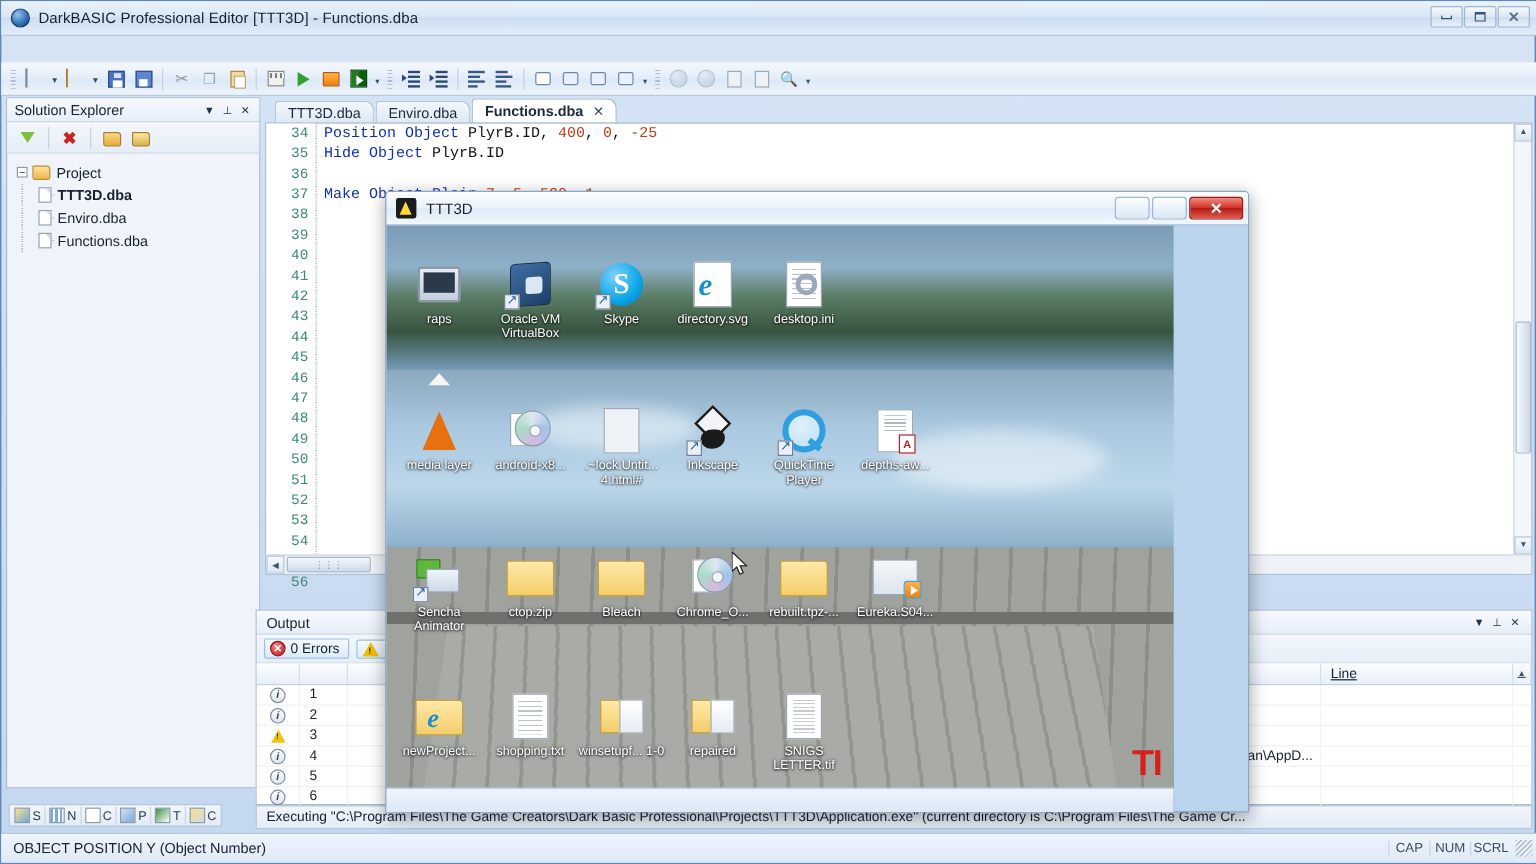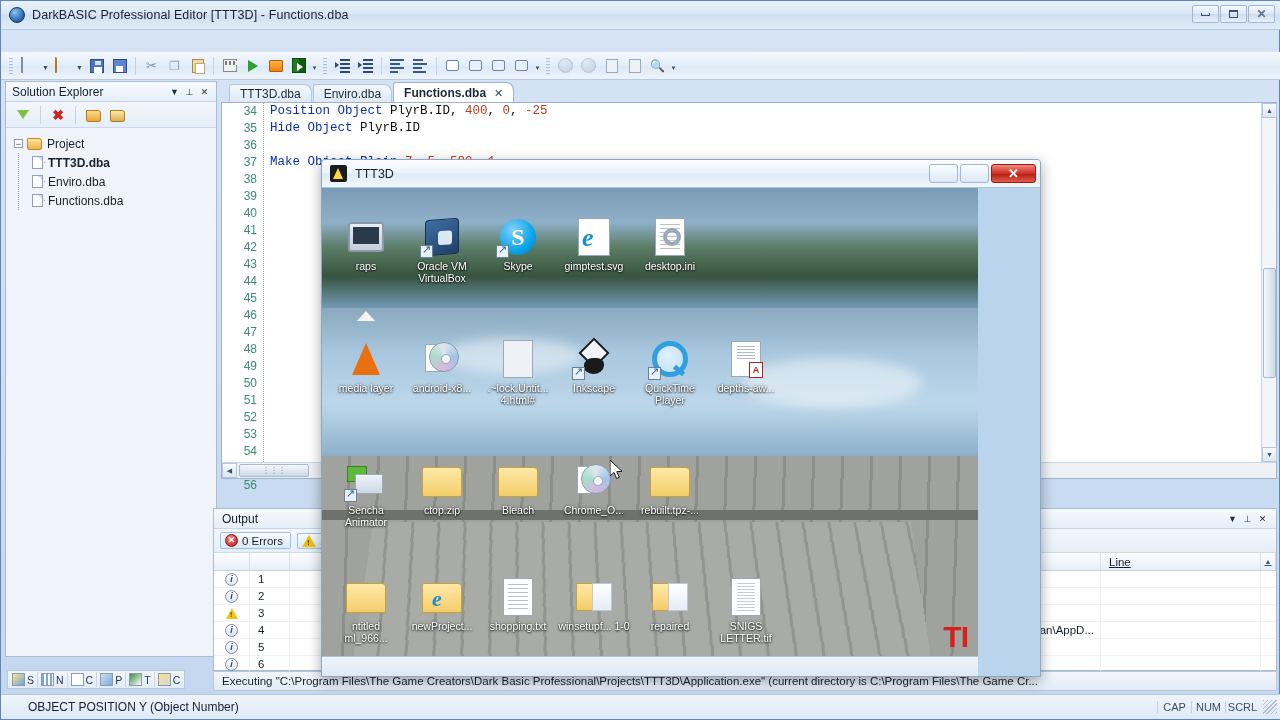--- a/index.html
+++ b/index.html
@@ -162,21 +162,21 @@
   .tab .tabx { margin-left: 8px; font-size: 11px; color: #33465c; font-weight: normal; }
   .code-area {
     position: absolute; left: 0; top: 21px; width: 1056px; height: 377px;
     background: #fff; border: 1px solid #9db4cc;
   }
   .gutter {
     position: absolute; left: 0; top: 0; width: 42px; height: 100%;
     background: #fff; border-right: 1px dotted #9ab0a8;
   }
   .lnum { height: 17px; line-height: 17px; text-align: right; padding-right: 6px;
-    font-family: Liberation Sans, sans-serif; font-size: 12px; color: #3d8a78; }
+    font-family: Liberation Mono, monospace; font-size: 12px; color: #3d8a78; }
   .codelines { position: absolute; left: 48px; top: 0; right: 16px; height: 100%; overflow: hidden; }
   .cline { height: 17px; line-height: 17px; font-family: "Liberation Mono", monospace; font-size: 12.5px;
     white-space: pre; color: #111; }
   .kw { color: #0b2fb5; }
   .num { color: #c23a1a; }
   .id { color: #111; }
   .vscroll {
     position: absolute; right: 0; top: 0; width: 15px; height: 100%;
     background: #f2f5f9; border-left: 1px solid #cbd7e5;
   }
@@ -236,21 +236,21 @@
     background: linear-gradient(180deg,#f2f6fb,#e2ebf6); border: 1px solid #b7c8db; padding: 1px;
   }
   .mbtn { display: flex; align-items: center; gap: 2px; padding: 1px 3px; border-right: 1px solid #c9d6e6;
     font-size: 10.5px; color: #2a3a4c; }
   .mi { width: 13px; height: 13px; border: 1px solid #8a9bb0; background: #fff; display: block; }
   .statusbar {
     position: absolute; left: 0; bottom: 0; width: 1280px; height: 25px;
     background: linear-gradient(180deg,#eef4fb,#dfeaf6); border-top: 1px solid #b7c8db;
     display: flex; align-items: center; font-size: 12px; color: #16212e;
   }
-  .sb-main { flex: 1; padding-left: 27px; }
+  .sb-main { flex: 1; padding-left: 10px; }
   .sb-cell { width: 34px; text-align: center; border-left: 1px solid #c3d2e3; color: #3a4e63; font-size: 11px; }
   .sb-grip { width: 14px; height: 14px; margin: 0 4px;
     background: repeating-linear-gradient(135deg,#aebdd0 0 1px, transparent 1px 3px); }
 
   
   .ttt {
     position: absolute; left: 320px; top: 158px; width: 720px; height: 518px;
     border: 1px solid #8aa8c4; border-radius: 4px 4px 0 0;
     background: #b9d4ec; box-shadow: 0 4px 14px rgba(0,0,0,.35);
     overflow: hidden;
@@ -821,21 +821,21 @@
               <div class="dglyph">
                 <span class="g-skype">S</span>
                 <span class="shortcut-ov"></span>
               </div>
               <div class="dlabel">Skype</div>
             </div>
             <div class="dicon">
               <div class="dglyph">
                 <span class="g-ie"></span>
               </div>
-              <div class="dlabel">gimptest.svg</div>
+              <div class="dlabel">directory.svg</div>
             </div>
             <div class="dicon">
               <div class="dglyph">
                 <span class="g-doc">
                   <span class="lines"></span>
                   <span class="g-gear"></span>
                 </span>
               </div>
               <div class="dlabel">desktop.ini</div>
             </div>
@@ -926,30 +926,28 @@
               <div class="dlabel">Chrome_O...</div>
             </div>
             <div class="dicon">
               <div class="dglyph">
                 <span class="g-folder plain">
                   <span class="back"></span>
                 </span>
               </div>
               <div class="dlabel">rebuilt.tpz-...</div>
             </div>
+            <div class="dicon">
+              <div class="dglyph">
+                <span class="g-thumb"><span class="pic"></span><span class="play"></span></span>
+              </div>
+              <div class="dlabel">Eureka.S04...</div>
+            </div>
           </div>
           <div class="drow" style="top: 388px; padding-left: 6px;">
-            <div class="dicon">
-              <div class="dglyph">
-                <span class="g-folder plain">
-                  <span class="back"></span>
-                </span>
-              </div>
-              <div class="dlabel">ntitled ml_966...</div>
-            </div>
             <div class="dicon">
               <div class="dglyph">
                 <span class="g-ieFolder">
                   <span class="back"></span>
                   <span class="e">e</span>
                 </span>
               </div>
               <div class="dlabel">newProject...</div>
             </div>
             <div class="dicon">

